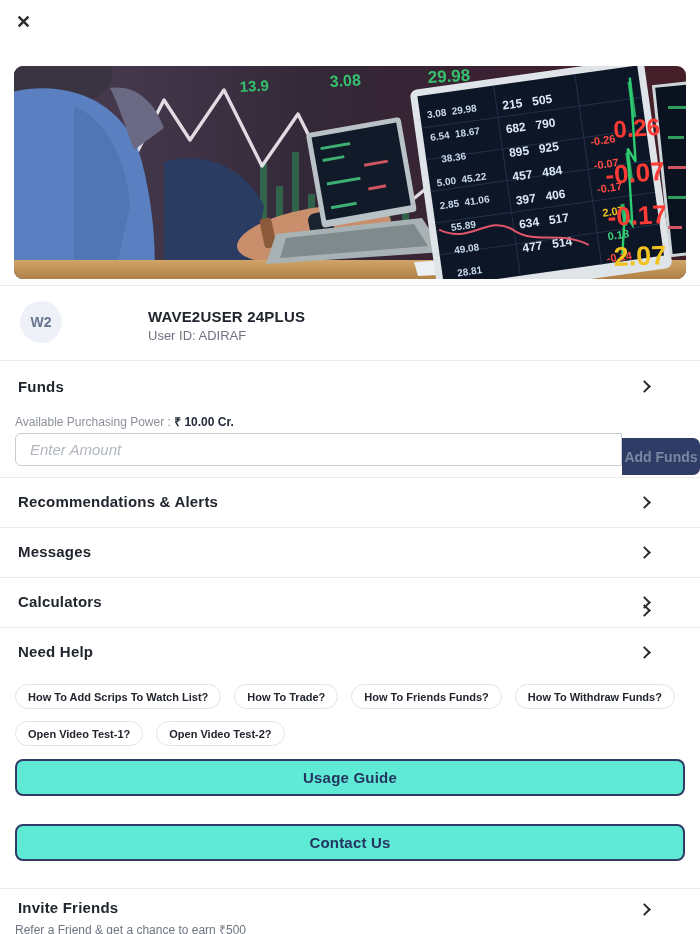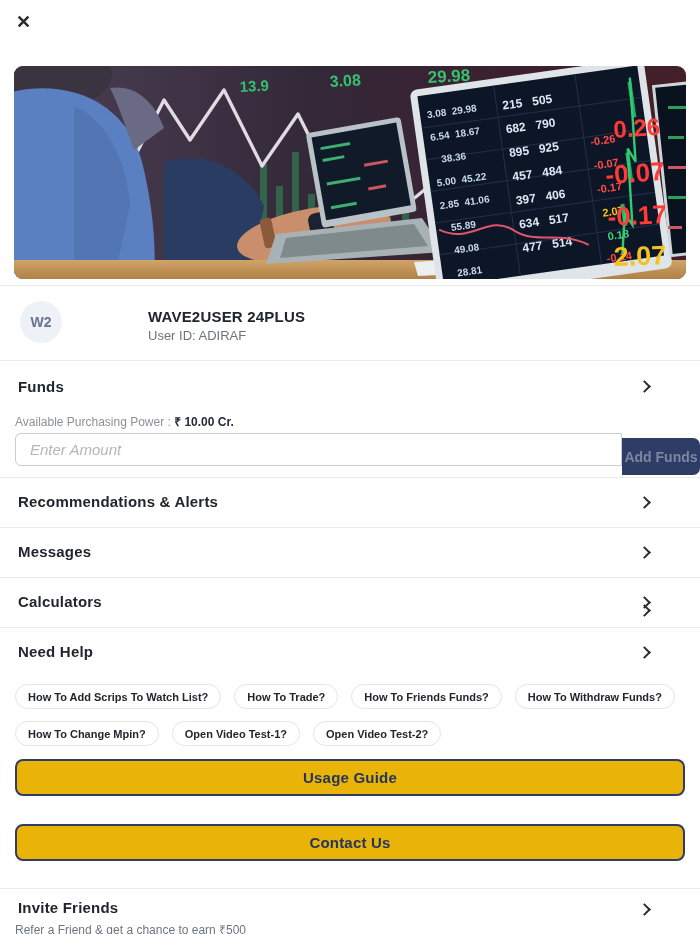--- a/index.html
+++ b/index.html
@@ -34,21 +34,21 @@
   .amount-input::placeholder { color:#b2b7bf; }
   .add-funds-btn { position:absolute; left:607px; top:7px; width:78px; height:37px; background:#2e3c66; border:none; border-radius:0 7px 7px 0; color:#7c87a3; font-size:14px; font-weight:600; font-family:"Liberation Sans",sans-serif; cursor:pointer; }
 
   .menu-row { position:absolute; left:0; width:700px; height:50px; cursor:pointer; }
   .menu-row .section-title { position:absolute; left:18px; top:16px; }
   .menu-row .chev { position:absolute; left:640px; top:21px; }
 
   .chips { position:absolute; left:15px; width:676px; display:flex; gap:13px;align-items:center; }
   .chip { border:1px solid #e3e5e9; border-radius:14px; background:#fff; padding:0 12px; height:25px; display:flex; align-items:center; font-size:11px; font-weight:700; color:#22262e; white-space:nowrap; cursor:pointer; }
 
-  .outline-btn { position:absolute; left:15px; width:670px; height:37px; background:#eab308; border:2px solid #2e3c66; border-radius:8px; color:#253561; font-size:15px; font-weight:800; font-family:"Liberation Sans",sans-serif; cursor:pointer; letter-spacing:.2px; }
+  .outline-btn { position:absolute; left:15px; width:670px; height:37px; background:#5eead4; border:2px solid #2e3c66; border-radius:8px; color:#253561; font-size:15px; font-weight:800; font-family:"Liberation Sans",sans-serif; cursor:pointer; letter-spacing:.2px; }
 
   .invite-title { position:absolute; left:18px; top:899px; }
   .invite-chev { top:905px; }
   .invite-sub { position:absolute; left:15px; top:921px; font-size:12px; color:#6e7480; }
 </style>
 </head>
 <body>
 
 <span class="close-btn">✕</span>
 
@@ -246,21 +246,20 @@
   <span class="chev"></span>
 </div>
 
 <div class="chips" style="top:684px">
   <div class="chip">How To Add Scrips To Watch List?</div>
   <div class="chip">How To Trade?</div>
   <div class="chip">How To Friends Funds?</div>
   <div class="chip">How To Withdraw Funds?</div>
 </div>
 <div class="chips" style="top:721px">
-  <div class="chip">How To Change Mpin?</div>
   <div class="chip">Open Video Test-1?</div>
   <div class="chip">Open Video Test-2?</div>
 </div>
 
 <button class="outline-btn" style="top:759px">Usage Guide</button>
 <button class="outline-btn" style="top:824px">Contact Us</button>
 
 <div class="divider" style="top:888px"></div>
 
 <div class="section-title invite-title">Invite Friends</div>

